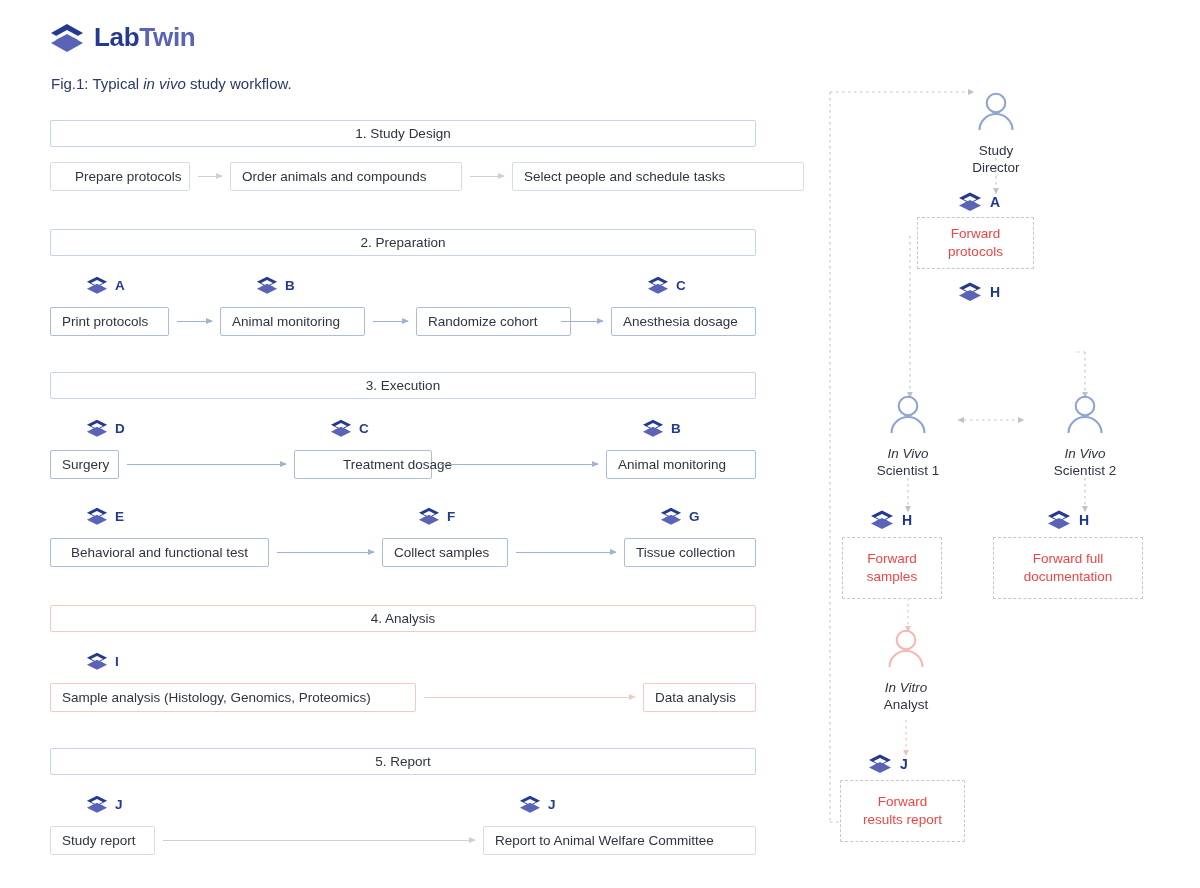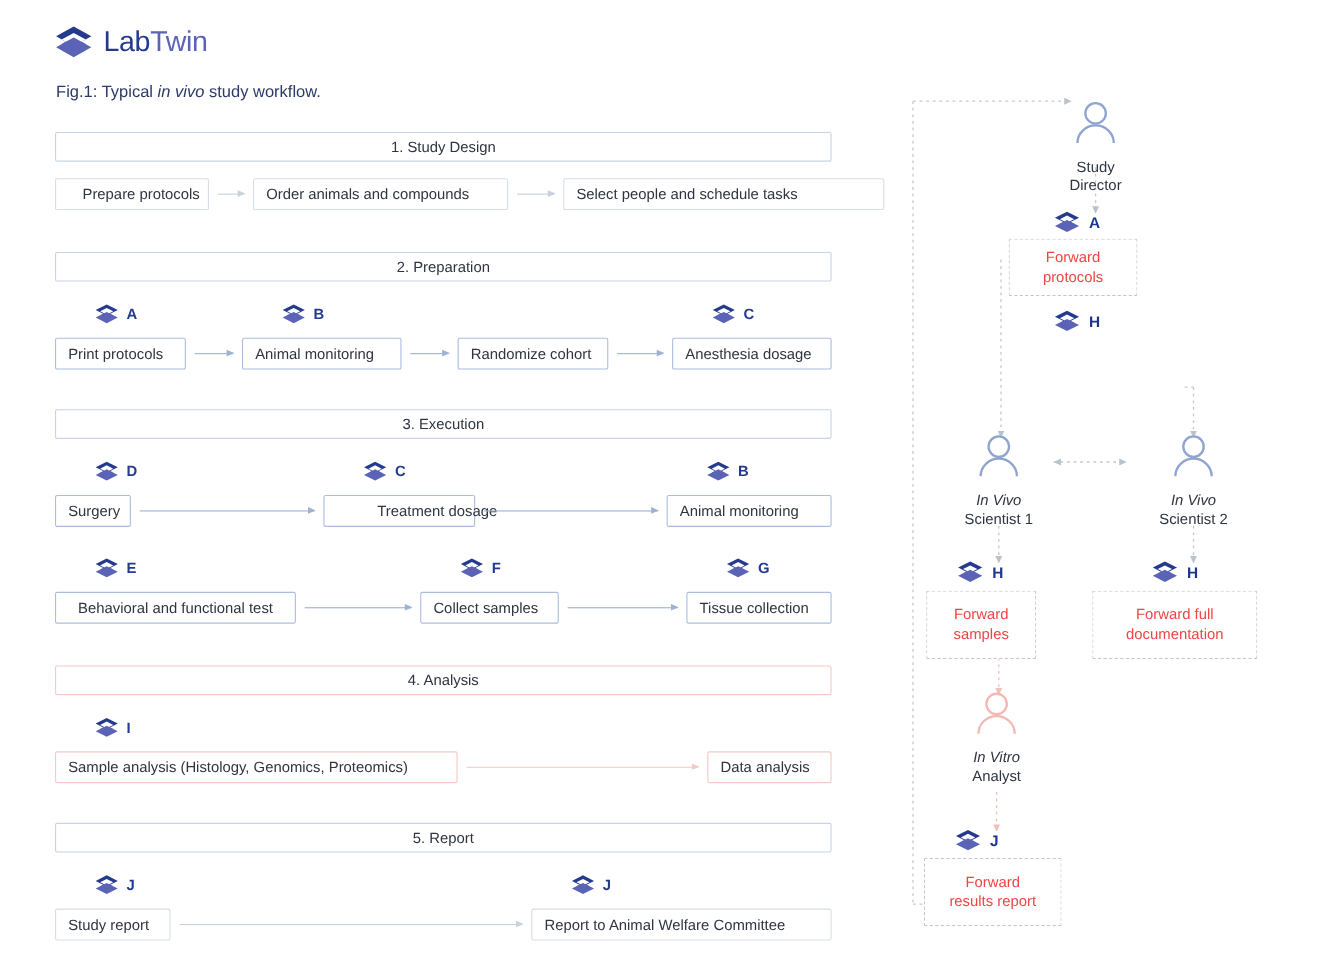--- a/index.html
+++ b/index.html
@@ -9,21 +9,21 @@
     background:#ffffff;
     font-family:"Liberation Sans", sans-serif;
     color:#2e3440;
     position:relative;
     overflow:hidden;
   }
 
   
   #logo-row { position:absolute; left:50px; top:22px; display:flex; align-items:center; gap:10px; }
   .logo-mark { width:34px; height:30px; position:relative; }
-  .logo-text { font-size:26px; font-weight:normal; letter-spacing:-0.3px; }
+  .logo-text { font-size:26px; font-weight:bold; letter-spacing:-0.3px; }
   .logo-lab { color:#243a8f; }
   .logo-twin { color:#5b63b7; }
 
   
   #fig-caption { position:absolute; left:51px; top:75px; font-size:15px; color:#2b3a67; }
   #fig-caption .it { font-style:italic; }
 
   
   #workflow { position:absolute; left:50px; top:120px; width:706px; }
 
@@ -135,21 +135,21 @@
     <div class="badge" style="left: 206px; top: 156px;">
       <span class="lt"><svg width="22" height="19" viewBox="0 0 24 20">
           <polygon points="12,0.5 23,6 12,11.5 1,6" fill="#243a8f"></polygon>
           <polygon points="12,8 23,13.5 12,19 1,13.5" fill="#5b63b7"></polygon>
           <polygon points="12,4 18.5,7.3 12,10.6 5.5,7.3" fill="#ffffff"></polygon>
           <polygon points="12,8 18.5,11.3 12,14.6 5.5,11.3" fill="#5b63b7"></polygon>
         </svg></span>
       <span class="ltr">B</span>
     </div>
     <div class="arrow blue" style="left: 323px; top: 201px; width: 35px;"></div>
-    <div class="node blue" style="position: absolute; left: 366px; top: 187px; width: 137px; justify-content: flex-start;">
+    <div class="node blue" style="position: absolute; left: 366px; top: 187px; width: 155px; justify-content: flex-start;">
       <span>Randomize cohort</span>
     </div>
     <div class="arrow blue" style="left: 511px; top: 201px; width: 42px;"></div>
     <div class="node blue" style="position: absolute; left: 561px; top: 187px; width: 145px; justify-content: flex-start;">
       <span>Anesthesia dosage</span>
     </div>
     <div class="badge" style="left: 597px; top: 156px;">
       <span class="lt"><svg width="22" height="19" viewBox="0 0 24 20">
           <polygon points="12,0.5 23,6 12,11.5 1,6" fill="#243a8f"></polygon>
           <polygon points="12,8 23,13.5 12,19 1,13.5" fill="#5b63b7"></polygon>

